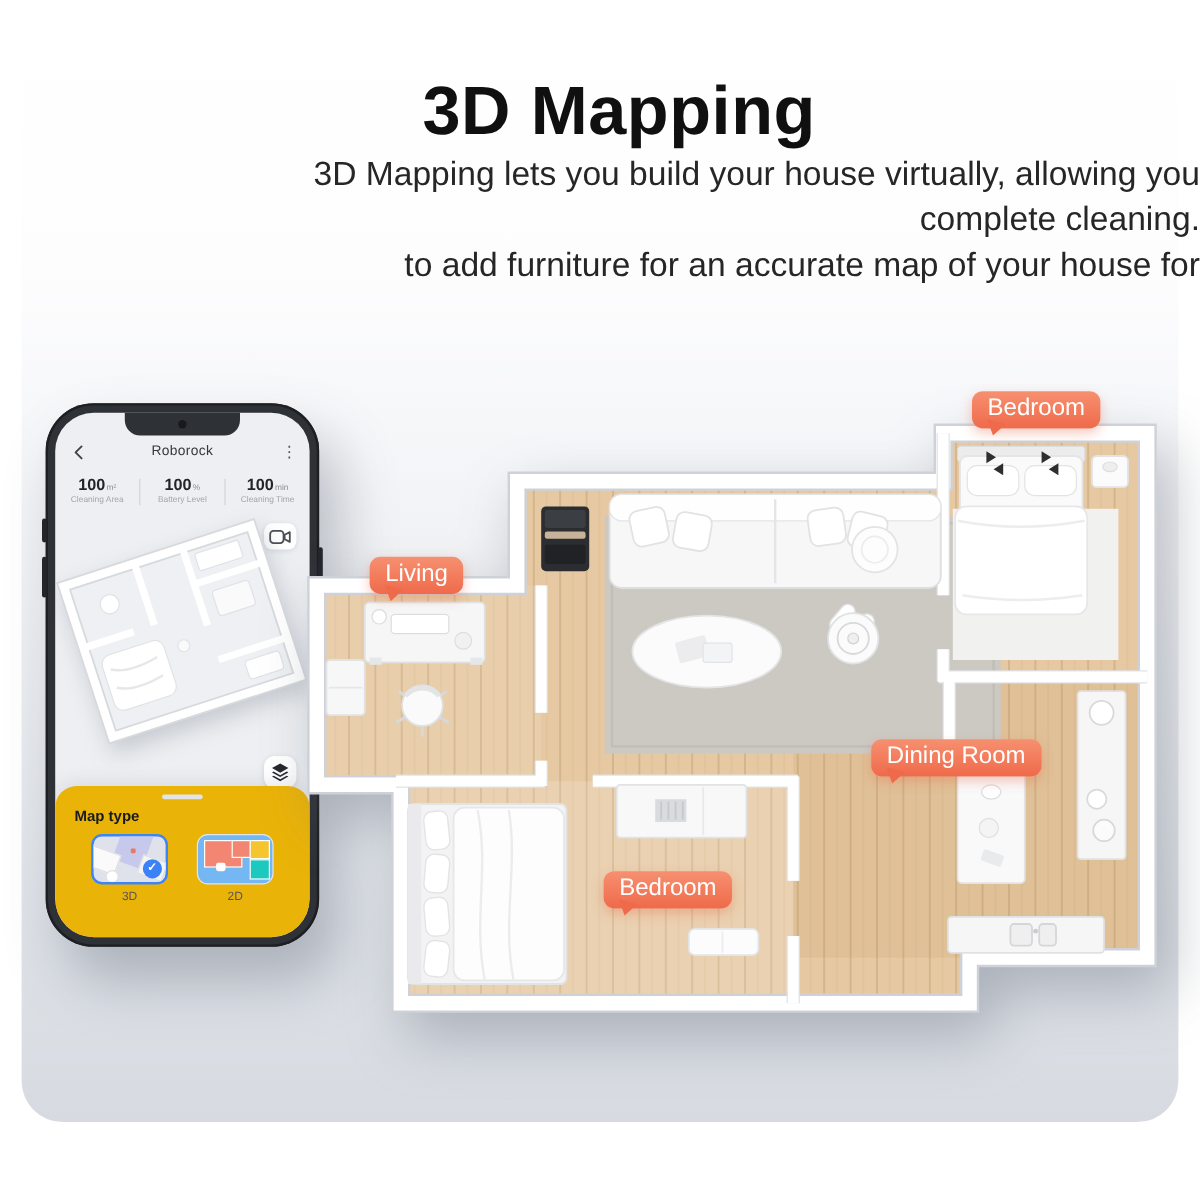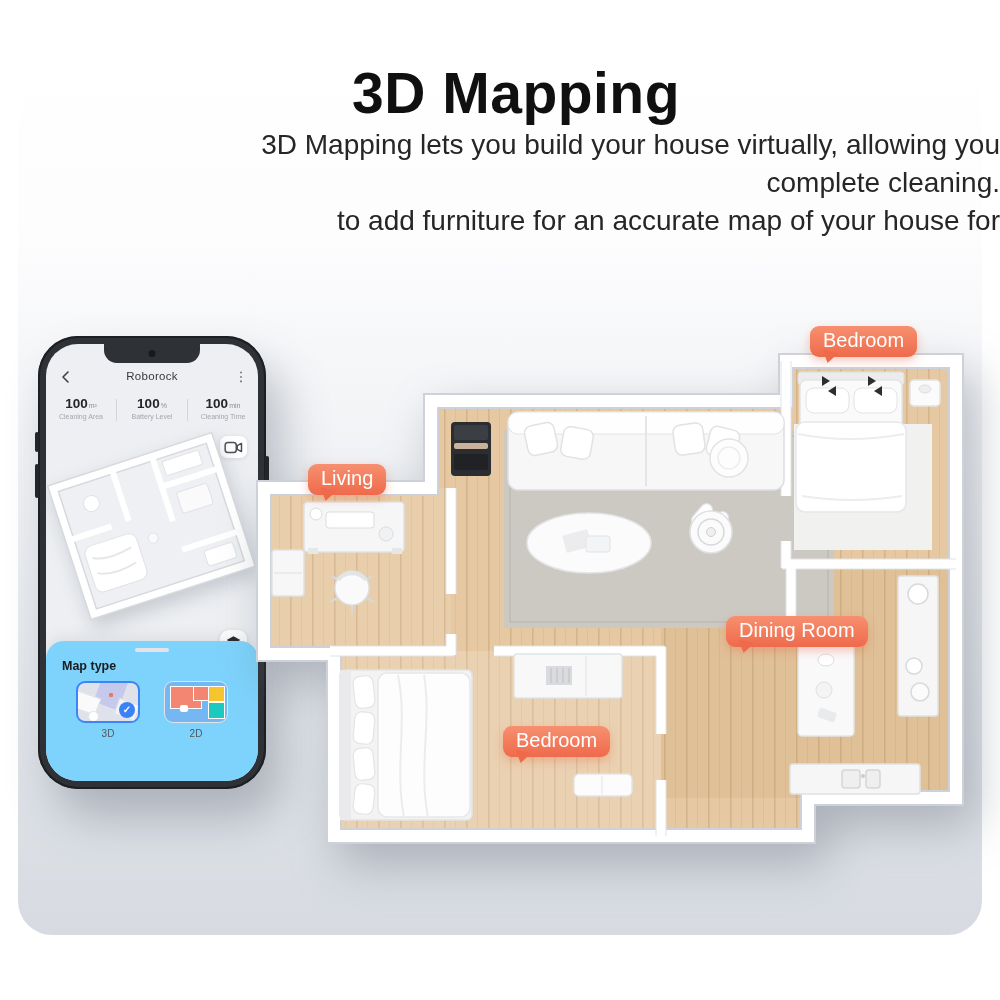--- a/index.html
+++ b/index.html
@@ -38,21 +38,21 @@
   .stat-label{margin-top:2px;font-size:7px;color:#a2a7ad;}
   .stat-div{width:1px;height:22px;margin-top:3px;background:#d2d5d9;}
 
   .video-btn{position:absolute;right:11px;top:92px;width:27px;height:22px;border:none;border-radius:7px;
     background:#ffffff;box-shadow:0 1px 4px rgba(60,70,85,0.14);padding:0;cursor:pointer;}
   .layers-btn{position:absolute;right:11px;top:286px;width:27px;height:27px;border:none;border-radius:9px;
     background:#ffffff;box-shadow:0 1px 4px rgba(60,70,85,0.16);padding:0;cursor:pointer;}
 
   .mini-map{position:absolute;left:0;top:64px;filter:drop-shadow(4px 8px 9px rgba(118,126,140,0.32));}
 
-  .sheet{position:absolute;left:0;bottom:0;width:100%;height:140px;background:#7dd3fc;
+  .sheet{position:absolute;left:0;bottom:0;width:100%;height:126px;background:#eab308;
     border-radius:18px 18px 0 0;box-shadow:0 -4px 14px rgba(70,80,95,0.10);}
   .handle{position:absolute;left:50%;top:7px;transform:translateX(-50%);width:34px;height:4px;border-radius:2px;background:#e3e4e7;cursor:grab;}
   .sheet-title{position:absolute;left:16px;top:18px;font-size:12.5px;font-weight:700;color:#1a1b1e;}
   .cards{position:absolute;left:0;top:40px;width:100%;display:flex;justify-content:center;gap:24px;}
   .card-wrap{width:64px;text-align:center;}
   .card{position:relative;width:64px;height:42px;border-radius:9px;overflow:hidden;cursor:pointer;box-sizing:border-box;}
   .card-3d{border:2px solid #3d85f7;background:#dfe2ea;}
   .card-2d{border:1px solid #e2e4e8;background:#74b7f3;}
   .card-label{margin-top:5px;font-size:10px;color:#53575d;}
   .t3{position:absolute;}

